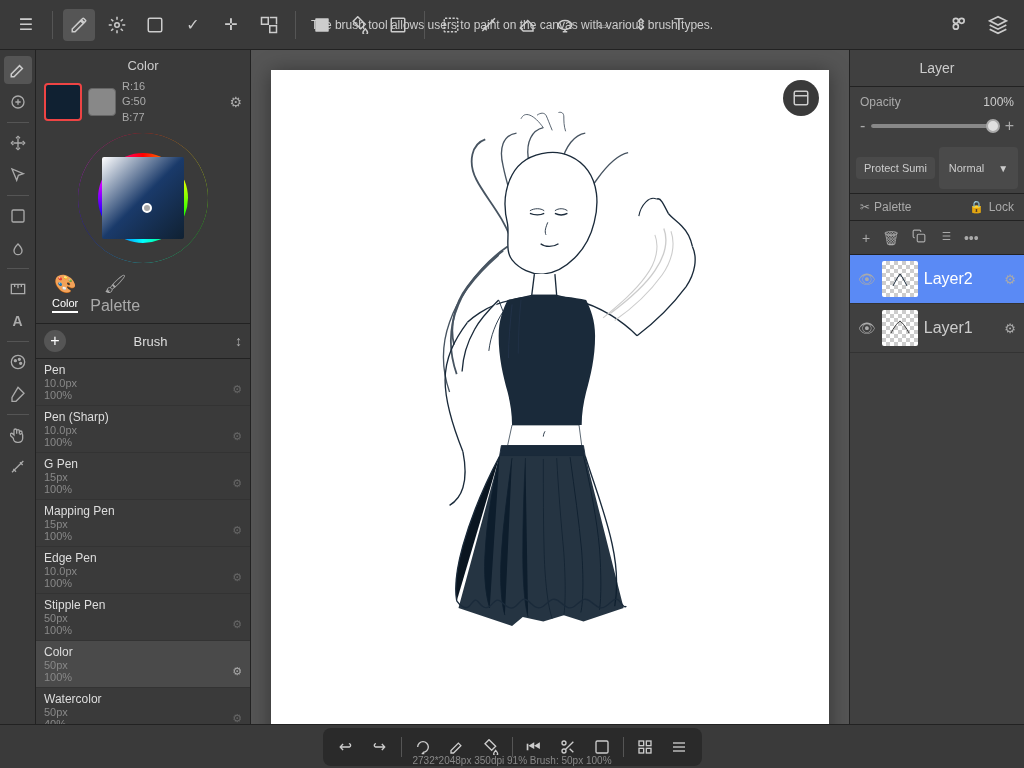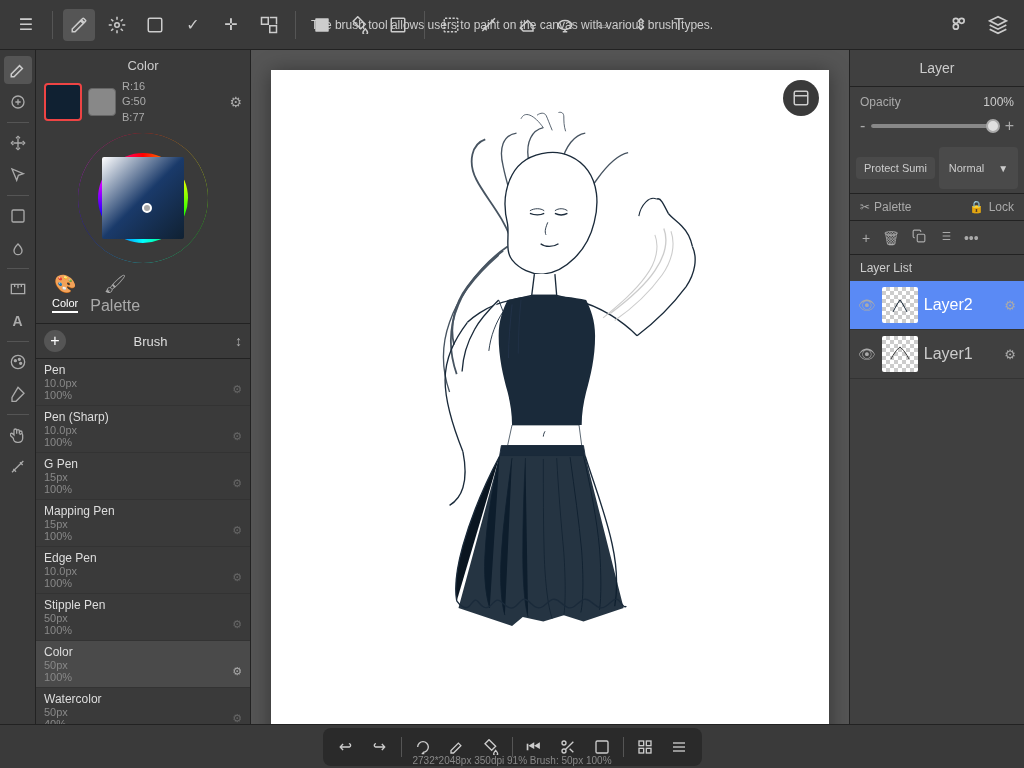--- a/index.html
+++ b/index.html
@@ -898,21 +898,20 @@
           </svg>
       </div>
       <div class="layer-action-btn">
         <svg width="14" height="14" viewBox="0 0 24 24" fill="none" stroke="currentColor" stroke-width="2">
             <path d="M8 6h13M8 12h13M8 18h13M3 6h.01M3 12h.01M3 18h.01"></path>
           </svg>
       </div>
       <div class="layer-action-btn">•••</div>
     </div>
 
-    <div class="layer-list-header">Layer List</div>
 
     <div class="layer-list">
       <div class="layer-item active">
         <span class="layer-eye">👁</span>
         <div class="layer-thumb">
           <div class="layer-thumb-checkerboard"></div>
           <div style="position:absolute;top:0;left:0;width:100%;height:100%;display:flex;align-items:center;justify-content:center;">
             <svg width="30" height="30" viewBox="0 0 30 30">
                 <path d="M8,22 C10,18 12,14 15,10 C18,14 20,18 22,22" fill="none" stroke="#1a2a3a" stroke-width="1"></path>
               </svg>

